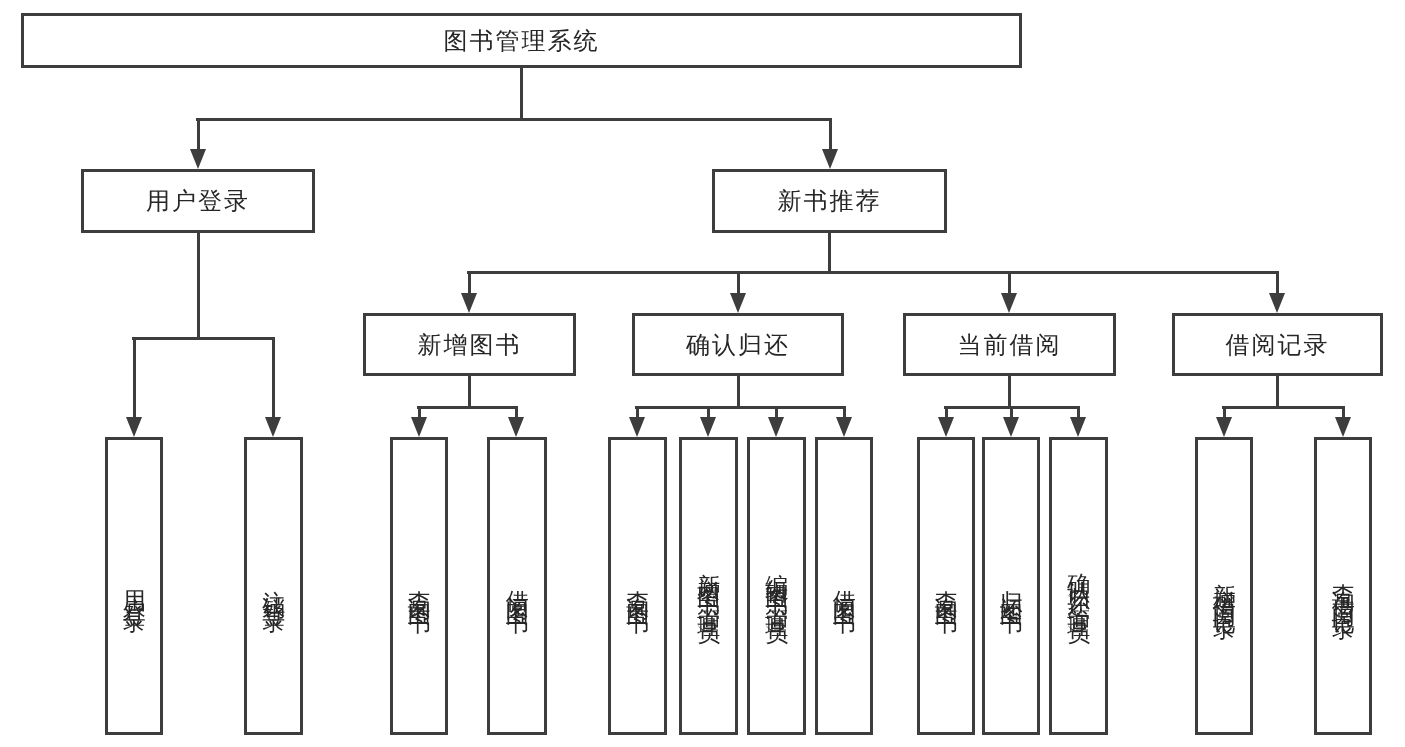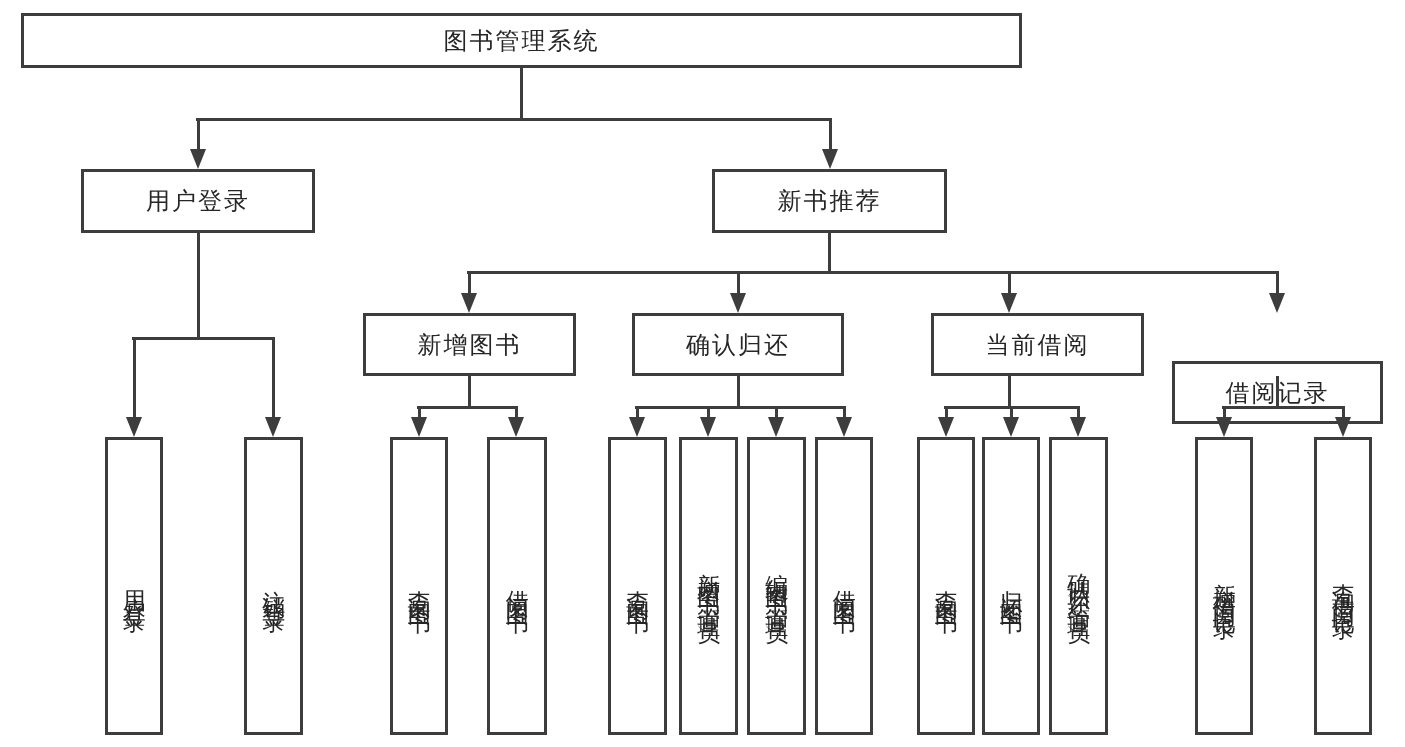--- a/index.html
+++ b/index.html
@@ -75,22 +75,22 @@
   <div class="arrow" style="left:461px;top:293px;"></div>
   <div class="vline" style="left:737px;top:271px;height:25px;"></div>
   <div class="arrow" style="left:730px;top:293px;"></div>
   <div class="vline" style="left:1008px;top:271px;height:25px;"></div>
   <div class="arrow" style="left:1001px;top:293px;"></div>
   <div class="vline" style="left:1276px;top:271px;height:25px;"></div>
   <div class="arrow" style="left:1269px;top:293px;"></div>
 
   <div class="box" style="left:363px;top:313px;width:213px;height:63px;">新增图书</div>
   <div class="box" style="left:632px;top:313px;width:212px;height:63px;">确认归还</div>
-  <div class="box" style="left:903px;top:313px;width:213px;height:63px;margin-left:28px;">当前借阅</div>
-  <div class="box" style="left:1172px;top:313px;width:211px;height:63px;margin-top:48px;">借阅记录</div>
+  <div class="box" style="left:903px;top:313px;width:213px;height:63px;">当前借阅</div>
+  <div class="box" style="left:1172px;top:313px;width:211px;height:63px;">借阅记录</div>
 
   <div class="vline" style="left:468px;top:376px;height:33px;"></div>
   <div class="hline" style="left:417px;top:406px;width:101px;"></div>
   <div class="vline" style="left:418px;top:406px;height:13px;"></div>
   <div class="arrow" style="left:411px;top:417px;"></div>
   <div class="vline" style="left:515px;top:406px;height:13px;"></div>
   <div class="arrow" style="left:508px;top:417px;"></div>
 
   <div class="vline" style="left:737px;top:376px;height:33px;"></div>
   <div class="hline" style="left:635px;top:406px;width:211px;"></div>

